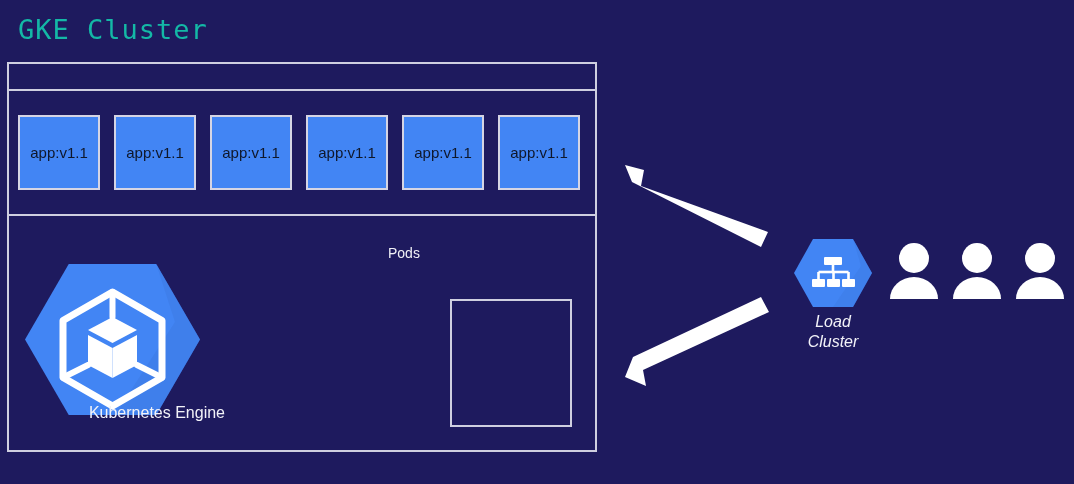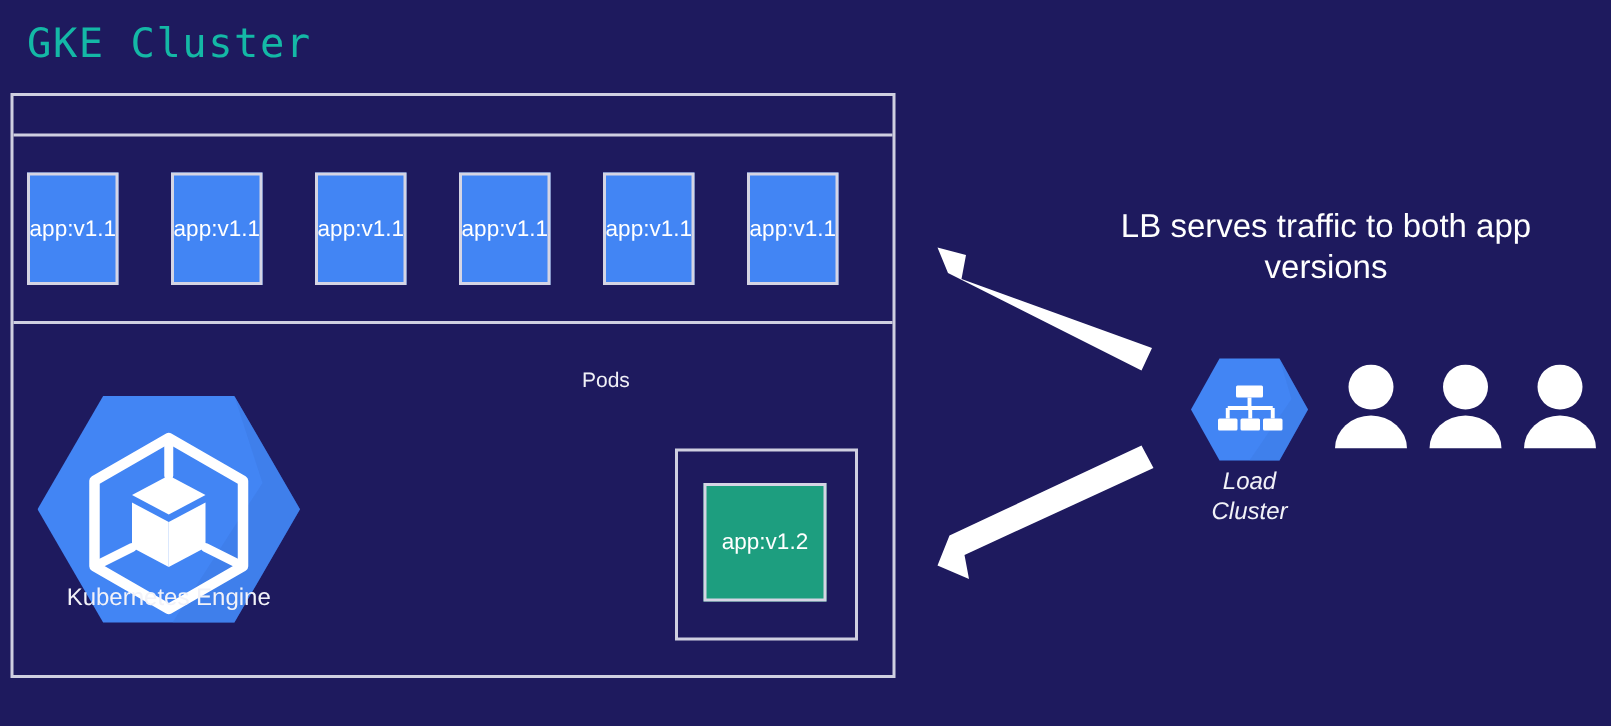--- a/index.html
+++ b/index.html
@@ -55,84 +55,84 @@
     right: 0;
     height: 125px;
     border-bottom: 2px solid #cfcfe0;
     box-sizing: border-box;
   }
 
   
   .pod-v11 {
     position: absolute;
     top: 115px;
-    width: 61px;
+    width: 82px;
     height: 75px;
     background: #4285f4;
+    border: 2px solid #d5d5e4;
+    box-sizing: border-box;
+    display: flex;
+    align-items: center;
+    justify-content: center;
+    color: #0f172a;
+    font-size: 15px;
+    white-space: nowrap;
+    text-align: right;
+  }
+
+  
+  #pods-label {
+    position: absolute;
+    left: 388px;
+    top: 245px;
+    font-size: 14px;
+    color: #f0f0f6;
+  }
+
+  
+  #pod-group-v12 {
+    position: absolute;
+    left: 450px;
+    top: 299px;
+    width: 122px;
+    height: 128px;
+    border: 2px solid #cfcfe0;
+    box-sizing: border-box;
+  }
+  #pod-v12 {
+    position: absolute;
+    left: 469px;
+    top: 322px;
+    width: 82px;
+    height: 79px;
+    background: #1d9e7f;
     border: 2px solid #d5d5e4;
     box-sizing: border-box;
     display: flex;
     align-items: center;
     justify-content: center;
     color: #ffffff;
     font-size: 15px;
     white-space: nowrap;
-    text-align: right;
-  }
-
-  
-  #pods-label {
-    position: absolute;
-    left: 388px;
-    top: 245px;
-    font-size: 14px;
-    color: #f0f0f6;
-  }
-
-  
-  #pod-group-v12 {
-    position: absolute;
-    left: 450px;
-    top: 299px;
-    width: 122px;
-    height: 128px;
-    border: 2px solid #cfcfe0;
-    box-sizing: border-box;
-  }
-  #pod-v12 {
-    position: absolute;
-    left: 469px;
-    top: 322px;
-    width: 82px;
-    height: 79px;
-    background: #1d9e7f;
-    border: 2px solid #d5d5e4;
-    box-sizing: border-box;
-    display: flex;
-    align-items: center;
-    justify-content: center;
-    color: #ffffff;
-    font-size: 15px;
-    white-space: nowrap;
   }
 
   
   #gke-logo-wrap {
     position: absolute;
     left: 25px;
     top: 262px;
     width: 175px;
     height: 155px;
   }
   #gke-logo-label {
     position: absolute;
     left: 0;
-    top: 390px;
+    top: 404px;
     width: 225px;
-    text-align: center;
+    text-align: right;
     font-size: 16px;
     color: #f2f2f8;
   }
 
   
   #arrows-svg {
     position: absolute;
     left: 600px;
     top: 140px;
     width: 190px;
@@ -202,21 +202,20 @@
   <div class="pod-v11" style="left:18px;">app:v1.1</div>
   <div class="pod-v11" style="left:114px;">app:v1.1</div>
   <div class="pod-v11" style="left:210px;">app:v1.1</div>
   <div class="pod-v11" style="left:306px;">app:v1.1</div>
   <div class="pod-v11" style="left:402px;">app:v1.1</div>
   <div class="pod-v11" style="left:498px;">app:v1.1</div>
 
   <div id="pods-label">Pods</div>
 
   <div id="pod-group-v12"></div>
-  <div id="pod-v12">app:v1.2</div>
 
   <div id="gke-logo-wrap">
     <svg width="175" height="155" viewBox="0 0 175 155">
       <polygon points="43.75,2 131.25,2 175,77.5 131.25,153 43.75,153 0,77.5" fill="#4285f4"></polygon>
       <polygon points="131.25,2 175,77.5 131.25,153 90,153 150,60" fill="#3b78e0" opacity="0.45"></polygon>
       <g fill="none" stroke="#ffffff" stroke-width="7" stroke-linejoin="round">
         <polygon points="87.5,30 137,58.5 137,115.5 87.5,144 38,115.5 38,58.5"></polygon>
       </g>
       <g fill="#ffffff">
         <polygon points="87.5,55 112,68 87.5,81 63,68"></polygon>
@@ -236,24 +235,20 @@
 
     <g fill="#ffffff">
       <polygon points="168,92 161,107 32,42 25,25 44,30 41,46"></polygon>
     </g>
 
     <g fill="#ffffff">
       <polygon points="161,157 169,172 43,230 46,246 25,237 33,217"></polygon>
     </g>
   </svg>
 
-  <div id="lb-caption">
-    <span>LB serves traffic to both app</span>
-    <span>versions</span>
-  </div>
 
   <div id="lb-wrap">
     <svg width="80" height="70" viewBox="0 0 80 70">
       <polygon points="20,1 60,1 79,35 60,69 20,69 1,35" fill="#4285f4"></polygon>
       <polygon points="60,1 79,35 60,69 40,69 68,28" fill="#3b78e0" opacity="0.4"></polygon>
       <g fill="#ffffff">
         <rect x="31" y="19" width="18" height="8" rx="1"></rect>
         <rect x="19" y="41" width="13" height="8" rx="1"></rect>
         <rect x="34" y="41" width="13" height="8" rx="1"></rect>
         <rect x="49" y="41" width="13" height="8" rx="1"></rect>

